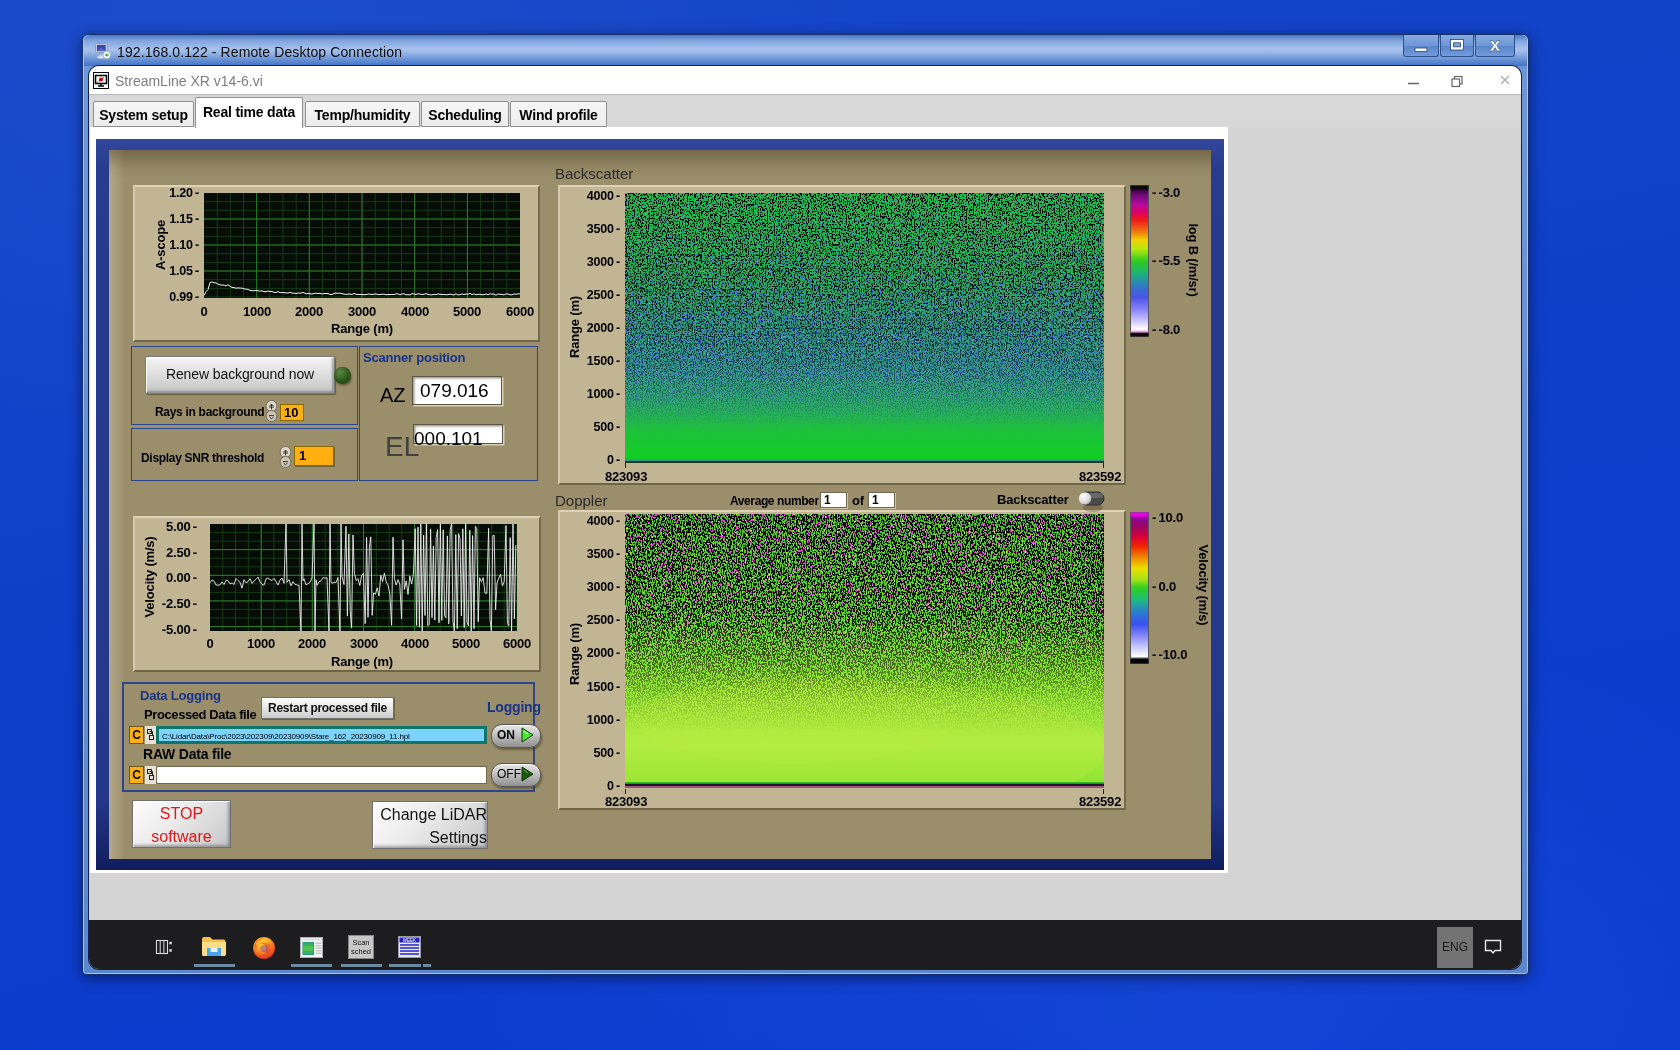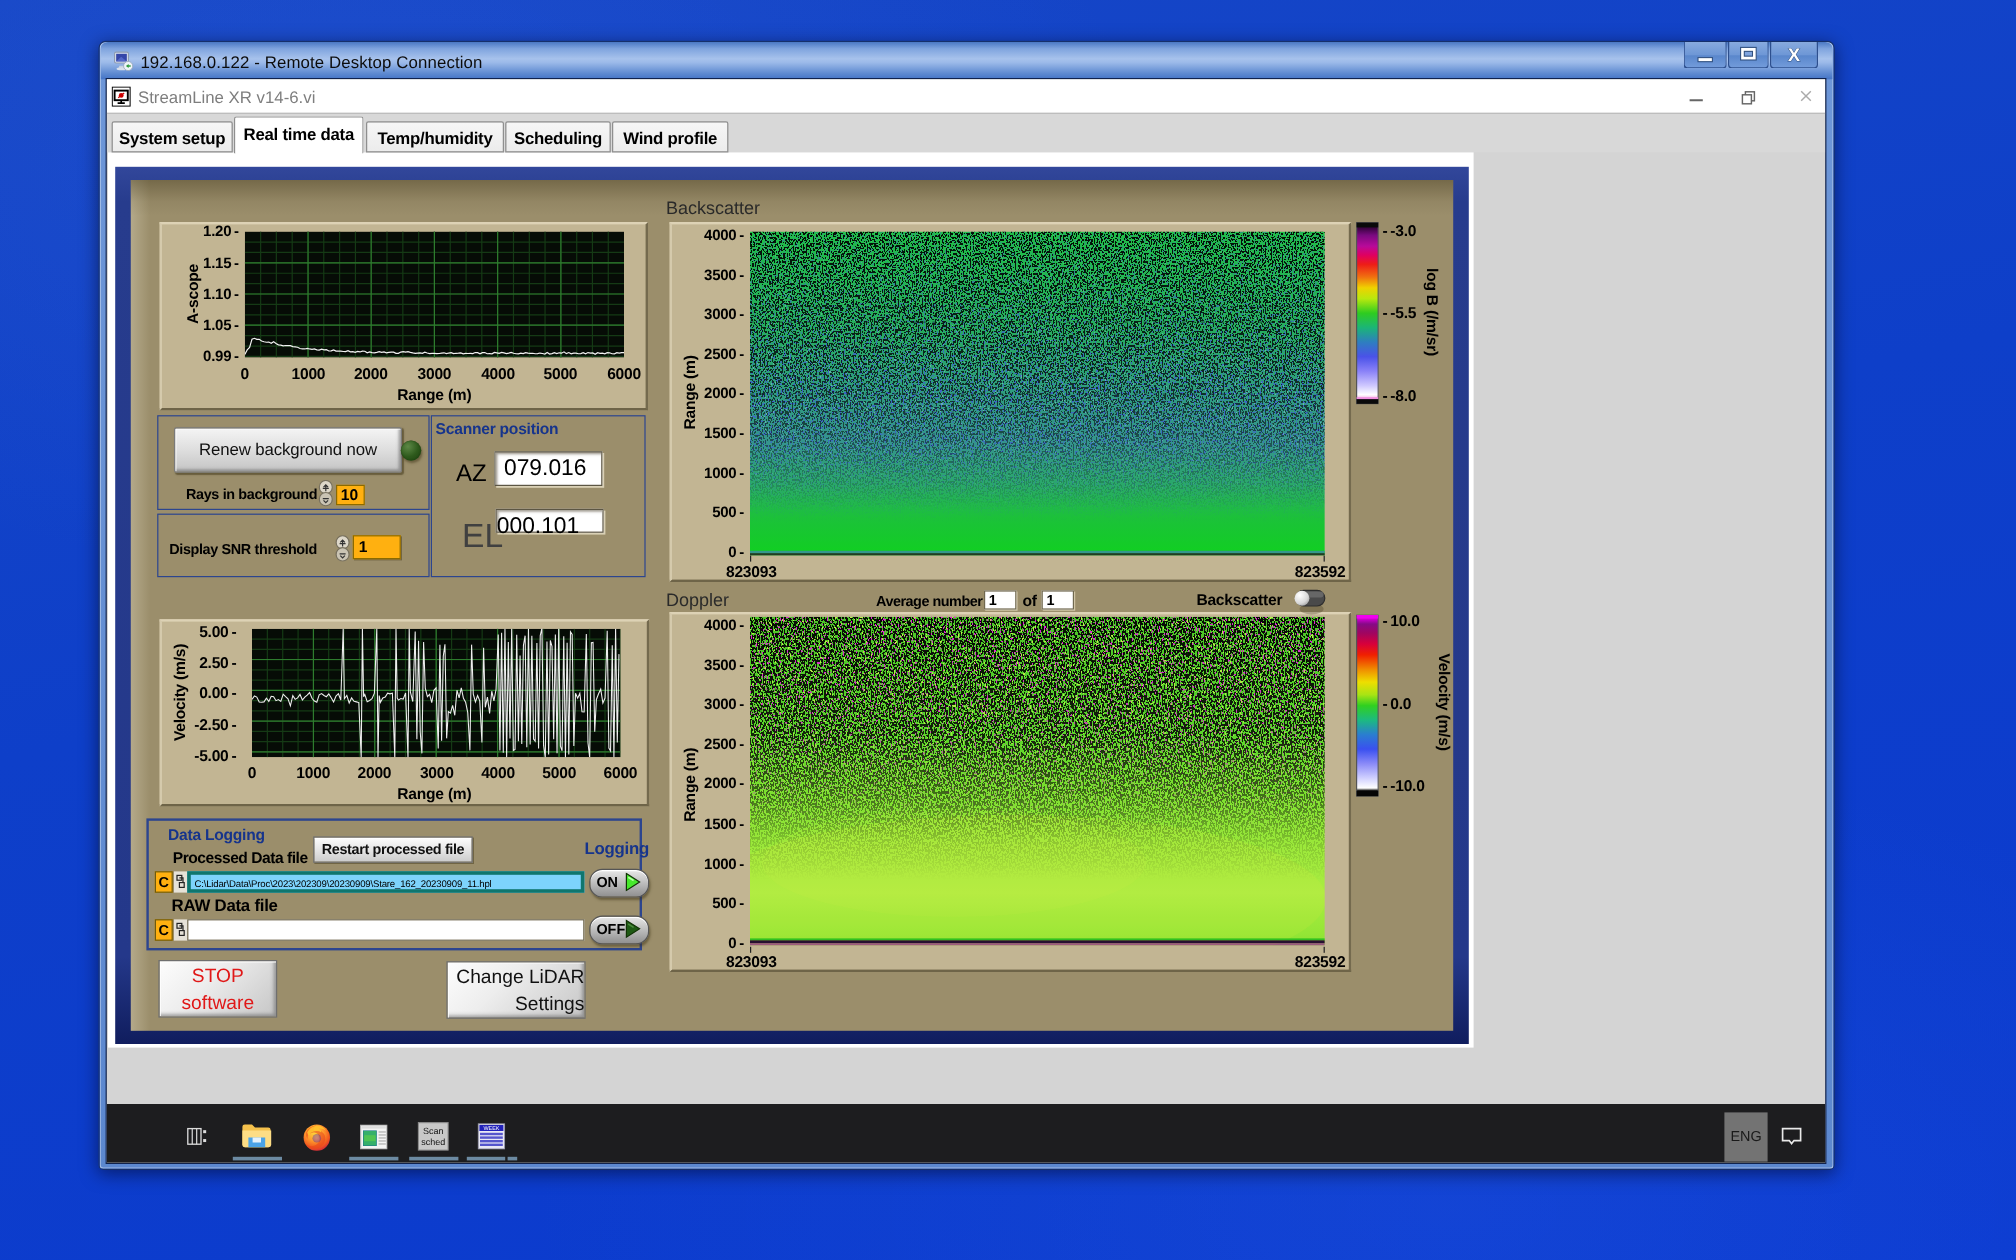--- a/index.html
+++ b/index.html
@@ -9,21 +9,21 @@
   linear-gradient(168deg,#1747c6 0%,#0e3fc9 45%,#0b3ad0 100%);}
 .abs{position:absolute;}
 #win{position:absolute;left:82px;top:34px;width:1445px;height:939px;
  background:linear-gradient(180deg,#6e97d8,#5c88cf);border:1px solid #16306b;border-radius:6px 6px 4px 4px;
  box-shadow:0 3px 14px rgba(0,0,20,.5), inset 0 0 0 1px rgba(255,255,255,.45);}
 #tbar{position:absolute;left:1px;top:0;right:1px;height:31px;border-radius:6px 6px 0 0;
  background:linear-gradient(180deg,#4a78c4 0%,#7fa4de 18%,#a7c2ec 45%,#9cbae9 55%,#5d89d0 85%,#4474c6 100%);}
 #tbar .ttl{position:absolute;left:33px;top:9px;font-size:14px;color:#0c0c0c;letter-spacing:.1px;}
 .capbtn{position:absolute;top:0;height:22px;background:linear-gradient(180deg,#88aade 0%,#6e97d6 50%,#5a87cc 55%,#729bda 100%);
  border:1px solid #2d4f8e;border-top:none;box-sizing:border-box;}
-#scr{position:absolute;left:6px;top:31px;width:1432px;height:903px;background:#d4d4d4;overflow:hidden;box-shadow:0 0 0 1px #10224d;}
+#scr{position:absolute;left:6px;top:31px;width:1432px;height:903px;background:#d4d4d4;overflow:hidden;box-shadow:0 0 0 1px #10224d;border-radius:10px;}
 .lvtxt{font-weight:bold;font-size:13px;color:#000;letter-spacing:-0.2px;}
 svg{display:block;}
 </style></head><body>
 <div id="desk">
 <div id="win">
  <div id="tbar">
   <svg class="abs" style="left:10px;top:7px" width="18" height="18" viewBox="0 0 18 18">
     <rect x="1.5" y="1.5" width="11.5" height="9" rx="1.2" fill="#dfe7f2" stroke="#8e9cb2"></rect>
     <rect x="2.8" y="2.8" width="8.9" height="6.4" fill="#3546a8"></rect>
     <path d="M2.8 9.2 L7 5.2 L11.7 9.2 Z" fill="#5a6fd0" opacity=".8"></path>
@@ -472,21 +472,21 @@
     background:linear-gradient(180deg,#e8e8e8,#b8b8b8 55%,#909090);border:1px solid #555;
     box-shadow:1px 2px 2px rgba(60,50,20,.5),inset 0 1px 0 #fff;"></div>
         <div class="abs" style="left:408px;top:662px;font-weight:bold;font-size:12px;z-index:9;">ON</div>
         <svg class="abs" style="left:431px;top:661px;z-index:9" width="15" height="16" viewBox="0 0 15 16">
     <path d="M2 1 L13 8 L2 15 Z" fill="#46e82c" stroke="#123306" stroke-width="1"></path>
     <path d="M3.5 4 L8 6.8" stroke="#b0ffa0" stroke-width="1.4" fill="none"></path>
         </svg>
         <div class="abs" style="left:402px;top:697px;width:48px;height:22px;border-radius:11px;z-index:8;
     background:linear-gradient(180deg,#e8e8e8,#b8b8b8 55%,#909090);border:1px solid #555;
     box-shadow:1px 2px 2px rgba(60,50,20,.5),inset 0 1px 0 #fff;"></div>
-        <div class="abs" style="left:408px;top:701px;font-weight:bold;font-size:12px;z-index:9;">OFF</div>
+        <div class="abs" style="left:408px;top:701px;font-weight:normal;font-size:12px;z-index:9;">OFF</div>
         <svg class="abs" style="left:431px;top:700px;z-index:9" width="15" height="16" viewBox="0 0 15 16">
     <path d="M2 1 L13 8 L2 15 Z" fill="#1e5a14" stroke="#123306" stroke-width="1"></path>
     <path d="M3.5 4 L8 6.8" stroke="#4a8a3c" stroke-width="1.4" fill="none"></path>
         </svg>
         <div class="abs" style="left:43px;top:734px;width:99px;height:48px;z-index:8;
  background:linear-gradient(135deg,#fdfdfd,#ededed 40%,#c6c6c6);border:1px solid #6f6f6f;
  box-shadow:inset 1px 1px 0 #fff, inset -2px -2px 3px rgba(90,90,90,.5);
  text-align:center;font-size:16px;color:#e01818;line-height:23px;padding-top:1px;box-sizing:border-box;">STOP<br>software</div>
         <div class="abs" style="left:283px;top:735px;width:116px;height:48px;z-index:8;
  background:linear-gradient(135deg,#fdfdfd,#ededed 40%,#c6c6c6);border:1px solid #6f6f6f;

